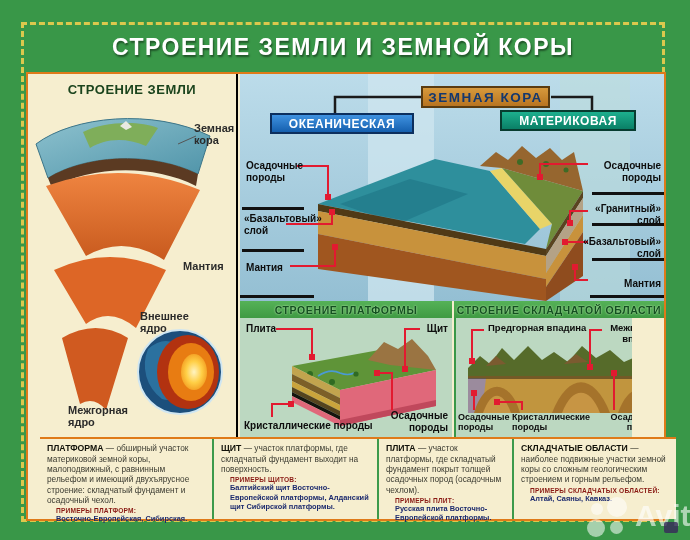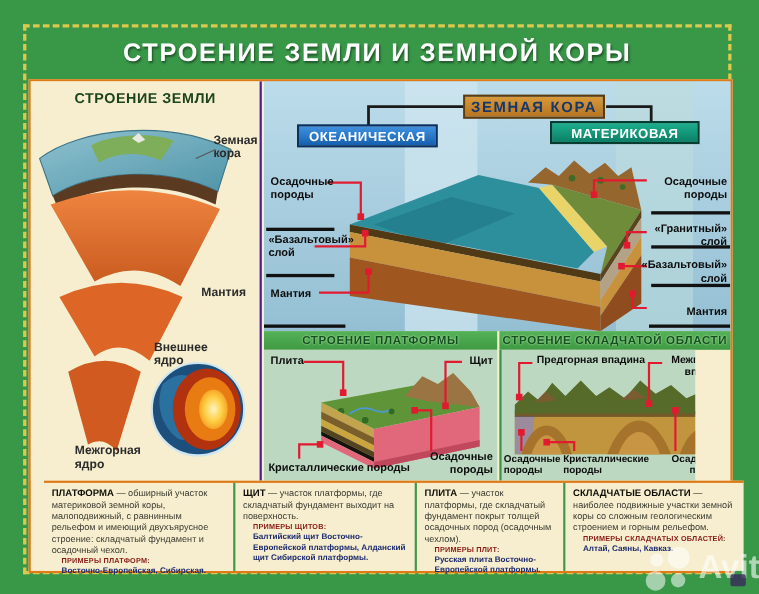--- a/index.html
+++ b/index.html
@@ -4,28 +4,28 @@
 <style>
   html,body{margin:0;padding:0;background:#fff;}
   .stage{position:relative;width:690px;height:540px;background:#399748;overflow:hidden;
          font-family:"Liberation Sans",sans-serif;padding-left:36px;}
   .abs{position:absolute;}
   .frame{left:21px;top:22px;width:644px;height:500px;border:3px dashed #dcc84d;box-sizing:border-box;}
   .titleband{left:24px;top:25px;width:638px;height:45px;display:flex;align-items:center;justify-content:center;}
   .title{color:#fff;font-weight:bold;font-size:23px;letter-spacing:1.5px;
          text-shadow:1px 2px 2px rgba(0,0,0,.45);white-space:nowrap;}
   .contentbox{left:26px;top:72px;width:640px;height:449px;background:#f6eecf;border:2px solid #df7a19;box-sizing:border-box;}
-  .panel-earth{left:28px;top:74px;width:210px;height:363px;background:#f6eecf;border-right:2px solid #4c1d95;box-sizing:border-box;}
+  .panel-earth{left:28px;top:74px;width:210px;height:363px;background:#f6eecf;border-right:2px solid #000000;box-sizing:border-box;}
   .earth-h{left:28px;top:82px;width:208px;text-align:center;font-weight:bold;font-size:13px;color:#1b441d;letter-spacing:.5px;}
   .elbl{font-size:11px;color:#2b2b2b;font-weight:600;line-height:1.12;}
   .panel-crust{left:240px;top:74px;width:424px;height:227px;background:#a9cede;overflow:hidden;}
   .box-zk{left:421px;top:86px;width:129px;height:22px;background:linear-gradient(#d79a3c,#b87420);
           border:2px solid #5a3c10;display:flex;align-items:center;justify-content:center;
           color:#14386e;font-weight:bold;font-size:13.5px;letter-spacing:1.5px;box-sizing:border-box;}
-  .box-oc{left:270px;top:113px;width:128px;height:21px;background:linear-gradient(#3f92e0,#155fae);
+  .box-oc{left:270px;top:113px;width:144px;height:21px;background:linear-gradient(#3f92e0,#155fae);
           border:2px solid #0c2f5e;display:flex;align-items:center;justify-content:center;
           color:#fff;font-weight:bold;font-size:12px;letter-spacing:.5px;box-sizing:border-box;}
   .box-mt{left:500px;top:110px;width:136px;height:21px;background:linear-gradient(#1daf8e,#0a7f66);
           border:2px solid #073c30;display:flex;align-items:center;justify-content:center;
           color:#fff;font-weight:bold;font-size:12px;letter-spacing:.5px;box-sizing:border-box;}
   .lbl{font-weight:bold;font-size:10px;line-height:1.15;color:#0d0d0d;}
   .lbl.r{text-align:right;}
   .secband{top:301px;height:17px;background:linear-gradient(#55b257,#3f9a43);display:flex;align-items:center;justify-content:center;}
   .secband span{font-weight:bold;font-size:10.5px;color:#135020;letter-spacing:.6px;
                 text-shadow:0 0 2px rgba(230,255,210,.9);white-space:nowrap;}

